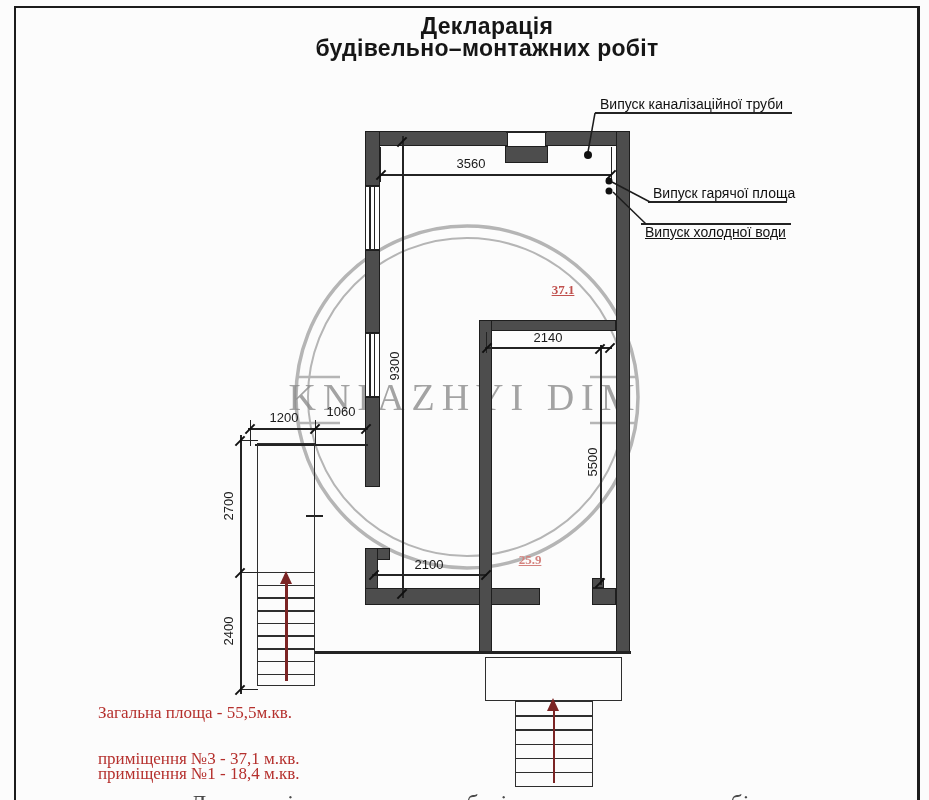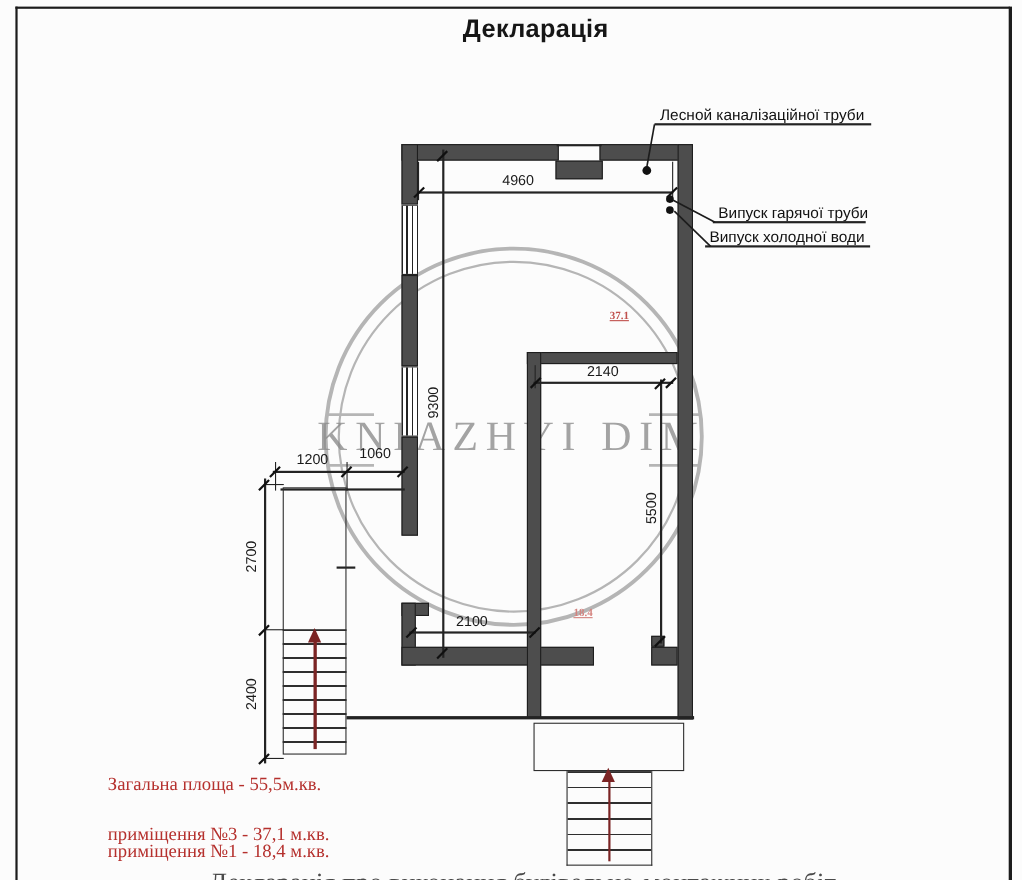--- a/index.html
+++ b/index.html
@@ -15,21 +15,21 @@
   .wall{background:#4d4d4d;border:1px solid #1e1e1e;box-sizing:border-box;}
   .line{background:#232323;}
   .window{background:#fff;box-sizing:border-box;border-top:1px solid #232323;border-bottom:1px solid #232323;
     background-image:linear-gradient(to right,#232323 0 1.2px,transparent 1.2px 4.4px,#232323 4.4px 5.6px,
       transparent 5.6px 9.2px,#232323 9.2px 10.4px,transparent 10.4px 13.8px,#232323 13.8px 15px);}
   
   .dline{background:#232323;}
   .tick{width:13px;height:2px;background:#101010;transform:translate(-50%,-50%) rotate(-45deg);}
   .dlabel{font-size:13px;white-space:nowrap;transform:translateX(-50%);color:#1a1a1a;}
   .dlabel.vert{transform:translate(-50%,-50%) rotate(-90deg);}
-  .roomlabel{font-family:"Liberation Serif",serif;font-size:10px;font-weight:bold;
+  .roomlabel{font-family:"Liberation Serif",serif;font-size:13px;font-weight:bold;
              text-decoration:underline;transform:translateX(-50%);white-space:nowrap;}
   .ann{font-size:14px;white-space:nowrap;color:#111;}
   
   .shaft{border:1.5px solid #2e2e2e;box-sizing:border-box;}
   .treads1{box-sizing:border-box;
     background-image:repeating-linear-gradient(to bottom,#2e2e2e 0,#2e2e2e 1.4px,transparent 1.4px,transparent 12.7px);}
   .treads2{box-sizing:border-box;border-left:1.5px solid #2e2e2e;border-right:1.5px solid #2e2e2e;border-bottom:1.5px solid #2e2e2e;
     background-image:repeating-linear-gradient(to bottom,#2e2e2e 0,#2e2e2e 1.4px,transparent 1.4px,transparent 14.2px);}
   .arrowshaft{width:2.5px;background:#7b2424;}
   .arrowhead{width:0;height:0;border-left:6px solid transparent;border-right:6px solid transparent;
@@ -45,20 +45,21 @@
 </head>
 <body>
 
 <div id="page">
 
   <div class="abs frame" style="left:14px;top:6px;width:904px;height:2px;"></div>
   <div class="abs frame" style="left:14px;top:6px;width:2px;height:794px;"></div>
   <div class="abs frame" style="left:917px;top:6px;width:2.5px;height:794px;"></div>
 
   <div class="abs title" style="top:13px;">Декларація</div>
+  <div class="abs title" style="top:35px;">будівельно–монтажних робіт</div>
 
   <svg width="929" height="800" viewBox="0 0 929 800">
     <g stroke="#9e9e9e" fill="none" opacity="0.75">
       <circle cx="467" cy="397" r="171" stroke-width="3.5"></circle>
       <circle cx="467" cy="397" r="159" stroke-width="2"></circle>
       <line x1="297" y1="377" x2="340" y2="377" stroke-width="2.5"></line>
       <line x1="590" y1="377" x2="637" y2="377" stroke-width="2.5"></line>
       <line x1="297" y1="423" x2="340" y2="423" stroke-width="2.5"></line>
       <line x1="590" y1="423" x2="637" y2="423" stroke-width="2.5"></line>
     </g>
@@ -88,21 +89,21 @@
 
   <div class="abs line" style="left:255px;top:444px;width:113px;height:1.5px;"></div>
   <div class="abs line" style="left:306px;top:515px;width:17px;height:1.5px;"></div>
   <div class="abs line" style="left:315px;top:651px;width:316px;height:3px;"></div>
 
   <div class="abs dline" style="left:380px;top:174px;width:232px;height:1.5px;"></div>
   <div class="abs dline" style="left:380px;top:147px;width:1px;height:35px;"></div>
   <div class="abs dline" style="left:611px;top:147px;width:1px;height:35px;"></div>
   <div class="abs tick" style="left:381px;top:175px;"></div>
   <div class="abs tick" style="left:611px;top:175px;"></div>
-  <div class="abs dlabel" style="left:471px;top:156px;">4960</div>
+  <div class="abs dlabel" style="left:471px;top:156px;">3560</div>
 
   <div class="abs dline" style="left:402px;top:136px;width:1.5px;height:462px;"></div>
   <div class="abs tick" style="left:402px;top:142px;"></div>
   <div class="abs tick" style="left:402px;top:594px;"></div>
   <div class="abs dlabel vert" style="left:394px;top:366px;">9300</div>
 
   <div class="abs dline" style="left:485px;top:347px;width:127px;height:1.5px;"></div>
   <div class="abs dline" style="left:486px;top:332px;width:1px;height:21px;"></div>
   <div class="abs tick" style="left:487px;top:348px;"></div>
   <div class="abs tick" style="left:610px;top:348px;"></div>
@@ -131,27 +132,27 @@
   <div class="abs tick" style="left:240px;top:690px;"></div>
   <div class="abs dlabel vert" style="left:228px;top:506px;">2700</div>
   <div class="abs dlabel vert" style="left:228px;top:631px;">2400</div>
 
   <div class="abs dline" style="left:372px;top:574px;width:115px;height:1.5px;"></div>
   <div class="abs tick" style="left:374px;top:575px;"></div>
   <div class="abs tick" style="left:486px;top:575px;"></div>
   <div class="abs dlabel" style="left:429px;top:557px;">2100</div>
 
   <div class="abs roomlabel" style="left:563px;top:282px;color:#c0504d;">37.1</div>
-  <div class="abs roomlabel" style="left:530px;top:552px;color:#d4827e;">18.4</div>
+  <div class="abs roomlabel" style="left:530px;top:552px;color:#d4827e;">25.9</div>
 
-  <div class="abs ann" style="left:600px;top:96px;">Лесной каналізаційної труби</div>
+  <div class="abs ann" style="left:600px;top:96px;">Випуск каналізаційної труби</div>
   <div class="abs line" style="left:595px;top:112px;width:197px;height:1.5px;"></div>
-  <div class="abs ann" style="left:653px;top:185px;">Випуск гарячої труби</div>
+  <div class="abs ann" style="left:653px;top:185px;">Випуск гарячої площа</div>
   <div class="abs line" style="left:648px;top:201px;width:139px;height:1.5px;"></div>
-  <div class="abs ann" style="left:645px;top:207px;">Випуск холодної води</div>
+  <div class="abs ann" style="left:645px;top:224px;text-decoration:underline;">Випуск холодної води</div>
   <div class="abs line" style="left:641px;top:223px;width:150px;height:1.5px;"></div>
 
   <svg width="929" height="800" viewBox="0 0 929 800">
     <g stroke="#1c1c1c" stroke-width="1.5" fill="#111">
       <line x1="588" y1="152" x2="595" y2="113"></line>
       <circle cx="588" cy="155" r="4" stroke="none"></circle>
       <line x1="612" y1="182" x2="650" y2="202"></line>
       <circle cx="609" cy="181" r="3.5" stroke="none"></circle>
       <line x1="613" y1="192" x2="646" y2="224"></line>
       <circle cx="609" cy="191" r="3.5" stroke="none"></circle>

